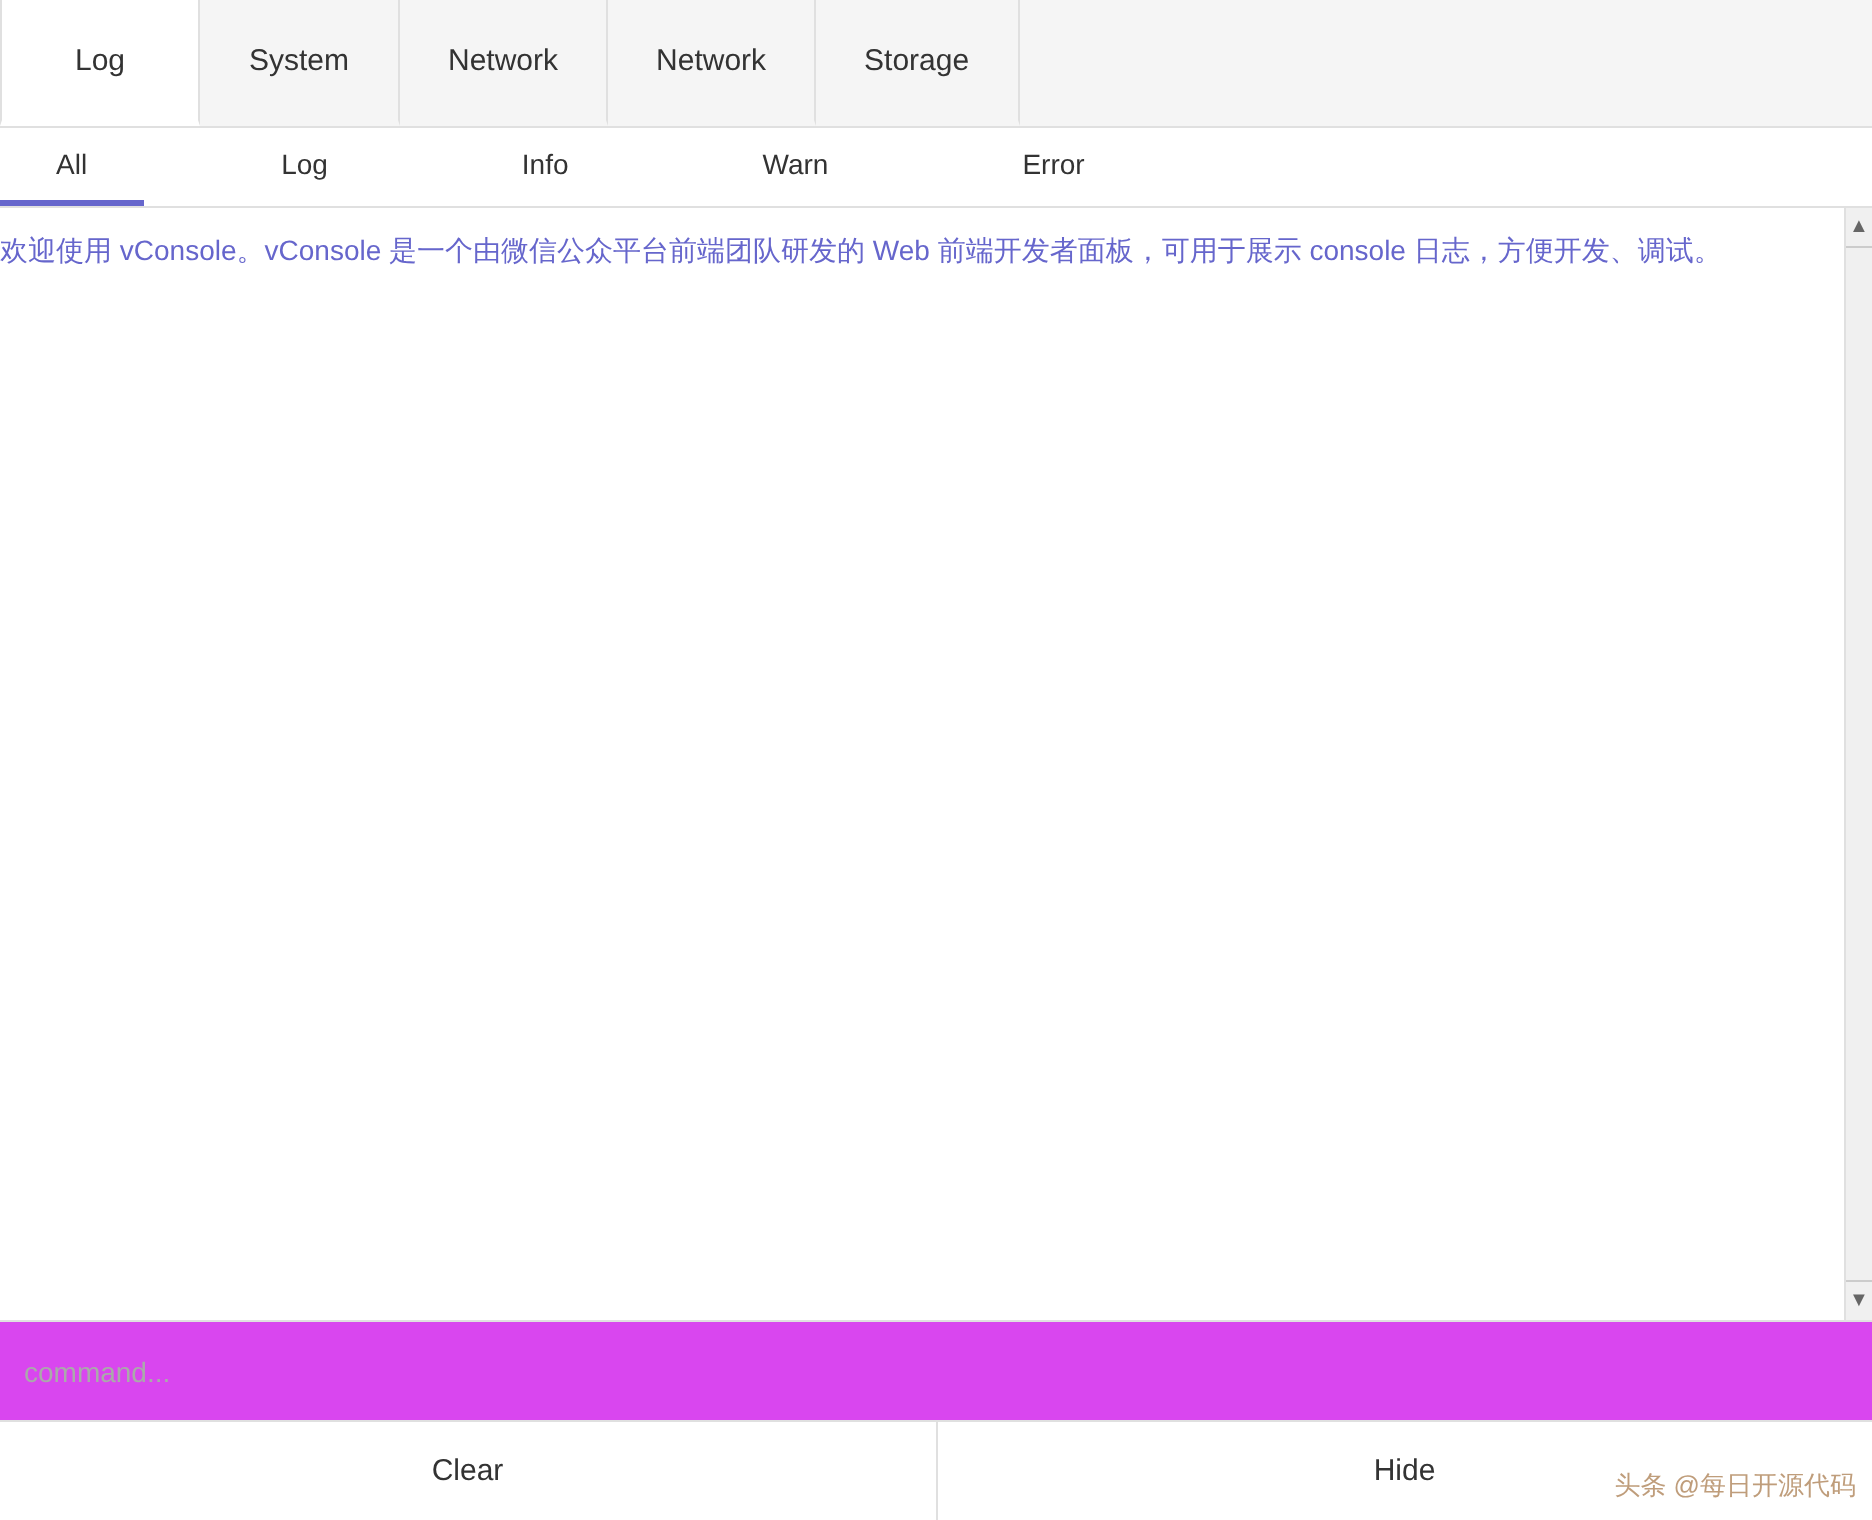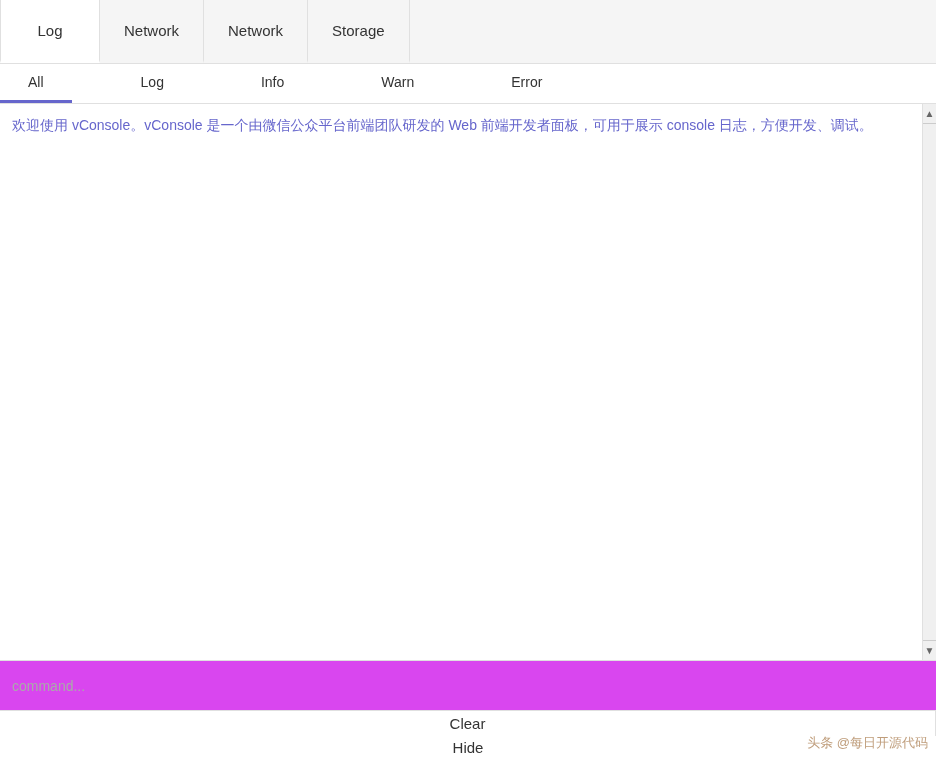--- a/index.html
+++ b/index.html
@@ -85,21 +85,21 @@
       flex: 1;
       display: flex;
       flex-direction: row;
       overflow: hidden;
       background: #fff;
     }
 
     .log-content {
       flex: 1;
       overflow-y: auto;
-      padding: 10px 12px;
+      padding: 10px 0;
       position: relative;
     }
 
     .log-message {
       color: #6666cc;
       font-size: 14px;
       line-height: 1.6;
       word-break: break-all;
     }
 
@@ -179,21 +179,21 @@
       color: #333;
       cursor: pointer;
       display: flex;
       align-items: center;
       justify-content: center;
     }
 
     
     .bottom-bar {
       display: flex;
-      flex-direction: column;
+      flex-direction: row;
       border-top: 1px solid #e0e0e0;
       height: 50px;
       background: #fff;
       flex-shrink: 0;
     }
 
     .bottom-btn {
       flex: 1;
       display: flex;
       align-items: center;
@@ -221,20 +221,23 @@
     }
   </style>
 </head>
 <body>
 
 <div class="top-tabs">
   <div class="top-tab active">
     <span>Log</span>
   </div>
   <div class="top-tab">
+    <span>System</span>
+  </div>
+  <div class="top-tab">
     <span>Network</span>
   </div>
   <div class="top-tab">
     <span>Network</span>
   </div>
   <div class="top-tab">
     <span>Storage</span>
   </div>
 </div>
 

